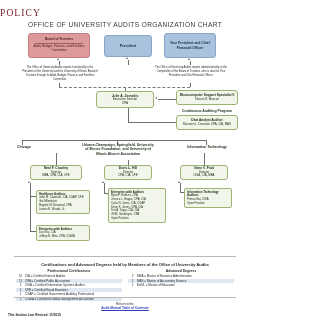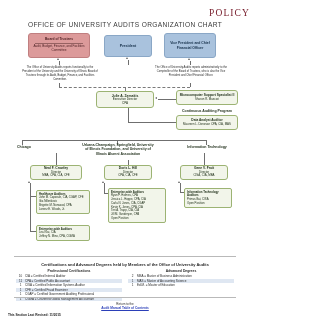--- a/index.html
+++ b/index.html
@@ -20,21 +20,21 @@
     width: 250px;
     height: 323px;
   }
 
   
   .policy-title {
     position: absolute;
     top: 8px;
     left: 0;
     width: 250px;
-    text-align: right;
+    text-align: left;
     font-family: "Liberation Serif", serif;
     font-size: 9.5px;
     letter-spacing: 1.1px;
     color: #7a2230;
   }
   .chart-title {
     position: absolute;
     top: 21px;
     left: 0;
     width: 250px;

